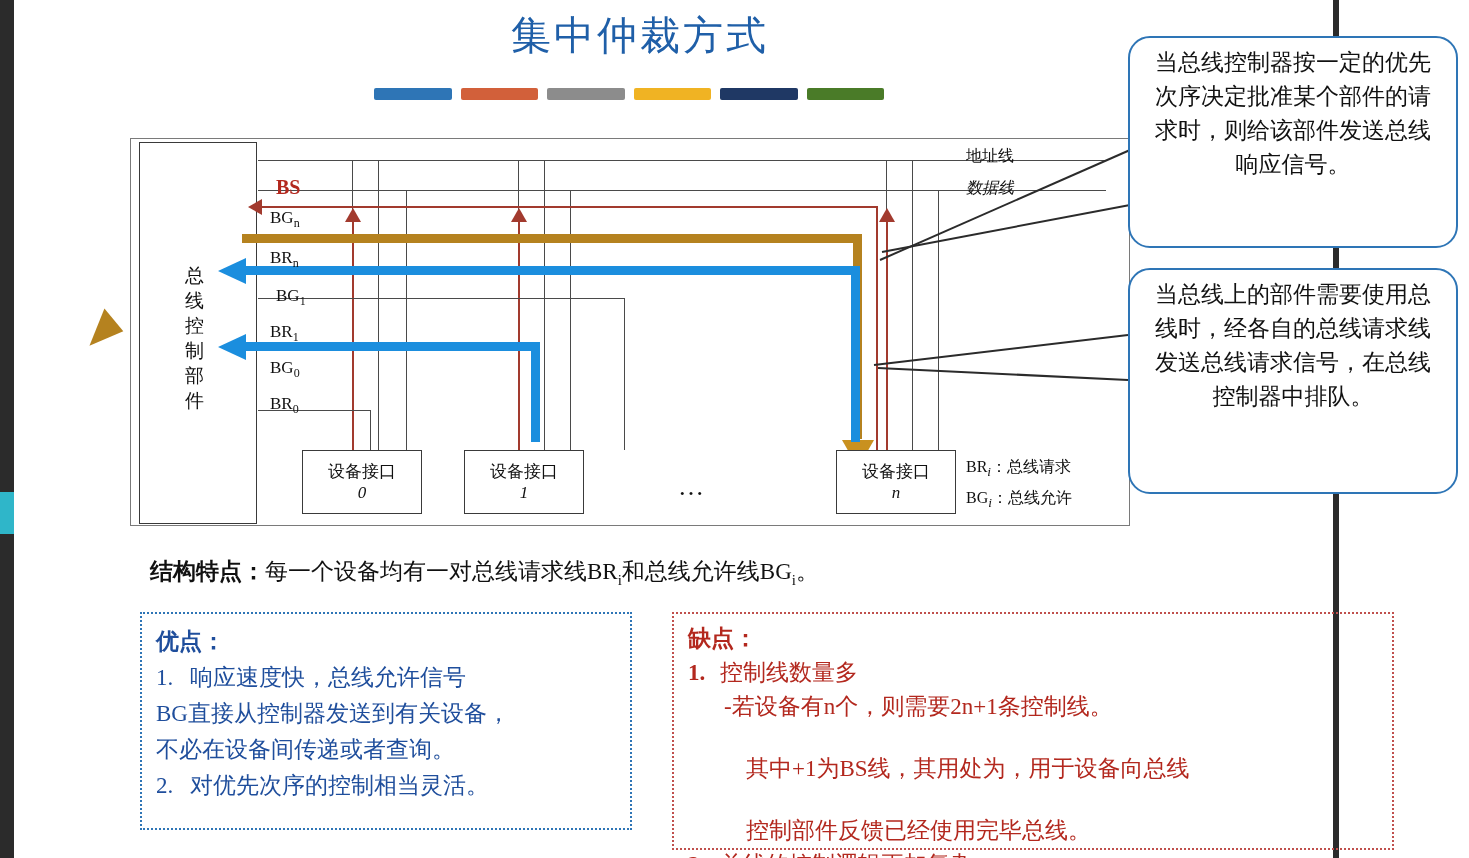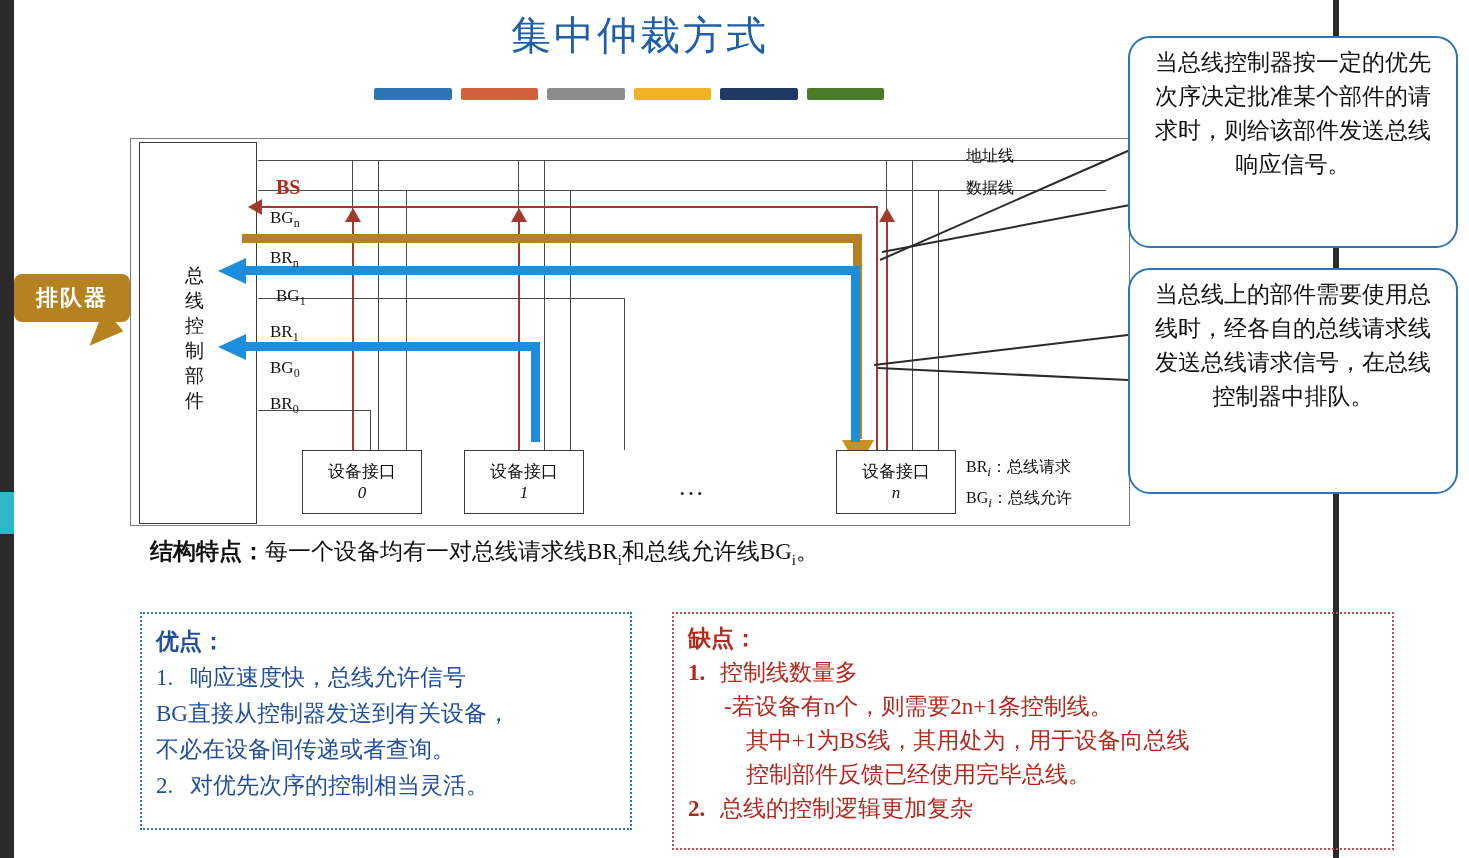--- a/index.html
+++ b/index.html
@@ -92,41 +92,41 @@
     position:absolute; box-sizing:border-box;
     border:2px solid #2e75b6; border-radius:22px; background:#fff;
     color:#111; font-size:23px; line-height:34px; text-align:center;
     padding:8px 14px;
   }
   .callout.one { left:1128px; top:36px; width:330px; height:212px; }
   .callout.two { left:1128px; top:268px; width:330px; height:226px; }
 
   
   .structure {
-    position:absolute; left:150px; top:536px; width:1100px;
+    position:absolute; left:150px; top:556px; width:1100px;
     font-size:23px; color:#111;
   }
   .structure b { font-weight:bold; }
   .structure sub { font-size:15px; }
 
   
   .pros {
     position:absolute; left:140px; top:612px; width:492px; height:218px;
     border:2px dotted #2e75b6; box-sizing:border-box;
     padding:10px 14px; color:#1f4e9c; font-size:23px; line-height:36px;
   }
   .pros .head { font-weight:bold; }
   .cons {
     position:absolute; left:672px; top:612px; width:722px; height:238px;
     border:2px dotted #c0504d; box-sizing:border-box;
     padding:8px 14px; color:#b3281e; font-size:23px; line-height:34px;
   }
   .cons .head { font-weight:bold; }
   .cons .ind1 { padding-left:36px; }
-  .cons .ind2 { padding-left:58px; }
+  .cons .ind2 { padding-left:58px;margin-top:28px; }
   .cons .row { display:flex; }
   .cons .num { width:32px; font-weight:bold; }
   .pros .row { display:flex; }
   .pros .num { width:34px; }
   .nowrap { white-space:nowrap; }
 </style>
 </head>
 <body>
 
 <div class="stage">
@@ -148,21 +148,21 @@
   <div class="diagram">
     <div class="frame"></div>
 
     <div class="controller"></div>
     <div class="controller-label">总线控制部件</div>
 
     <div class="hline" style="left:128px; top:22px; width:848px;"></div>
     <div class="hline" style="left:128px; top:52px; width:848px;"></div>
 
     <div class="bus-caption" style="left:836px; top:8px;">地址线</div>
-    <div class="bus-caption" style="left:836px; top:40px;">数据线</div>
+    <div class="bus-caption" style="left:836px; top:40px;font-style:italic;">数据线</div>
 
     <div class="vline" style="left:222px; top:22px; height:290px;"></div>
     <div class="vline" style="left:248px; top:22px; height:290px;"></div>
     <div class="vline" style="left:276px; top:52px; height:260px;"></div>
 
     <div class="vline" style="left:388px; top:22px; height:290px;"></div>
     <div class="vline" style="left:414px; top:22px; height:290px;"></div>
     <div class="vline" style="left:440px; top:52px; height:260px;"></div>
 
     <div class="vline" style="left:756px; top:22px; height:290px;"></div>
@@ -250,21 +250,20 @@
       <div>
         <span>BR</span><sub><i>i</i></sub><span>：总线请求</span>
       </div>
       <div>
         <span>BG</span><sub><i>i</i></sub><span>：总线允许</span>
       </div>
     </div>
   </div>
 
   <div class="queue-tail"></div>
-  <div class="queue-box">排队器</div>
 
   <svg style="position:absolute; left:860px; top:130px;" width="280" height="340" viewBox="0 0 280 340">
     <line x1="270" y1="20" x2="20" y2="130" stroke="#2b2b2b" stroke-width="2"></line>
     <line x1="270" y1="75" x2="22" y2="122" stroke="#2b2b2b" stroke-width="2"></line>
     <line x1="268" y1="205" x2="14" y2="235" stroke="#2b2b2b" stroke-width="2"></line>
     <line x1="268" y1="250" x2="18" y2="238" stroke="#2b2b2b" stroke-width="2"></line>
   </svg>
 
   <div class="callout one">当总线控制器按一定的优先次序决定批准某个部件的请求时，则给该部件发送总线响应信号。</div>
   <div class="callout two">当总线上的部件需要使用总线时，经各自的总线请求线发送总线请求信号，在总线控制器中排队。</div>

